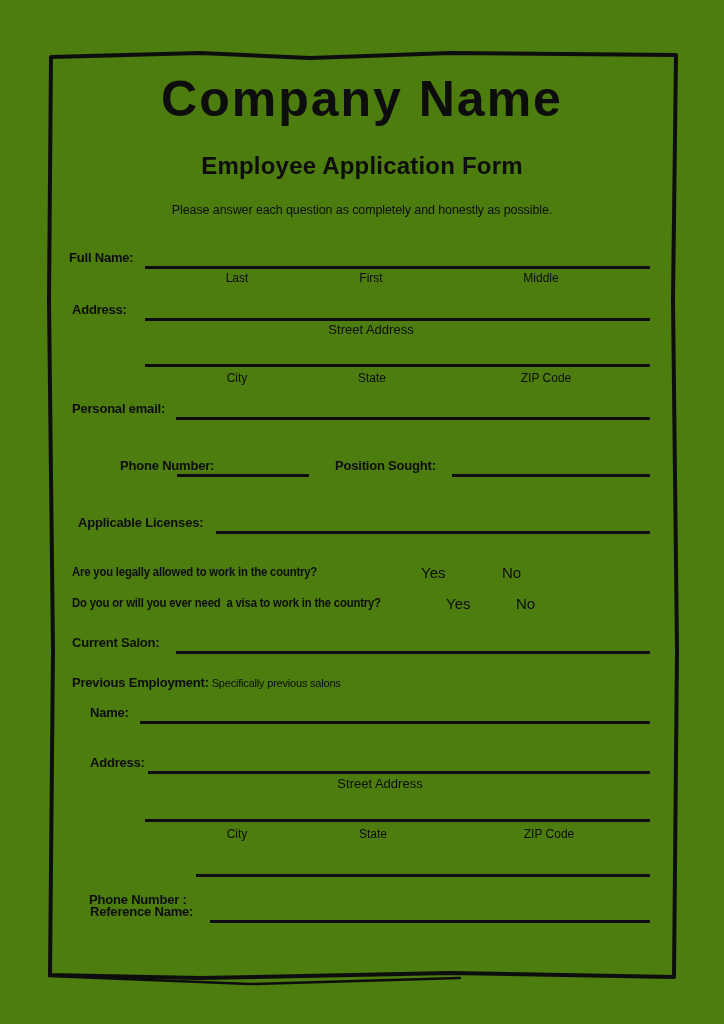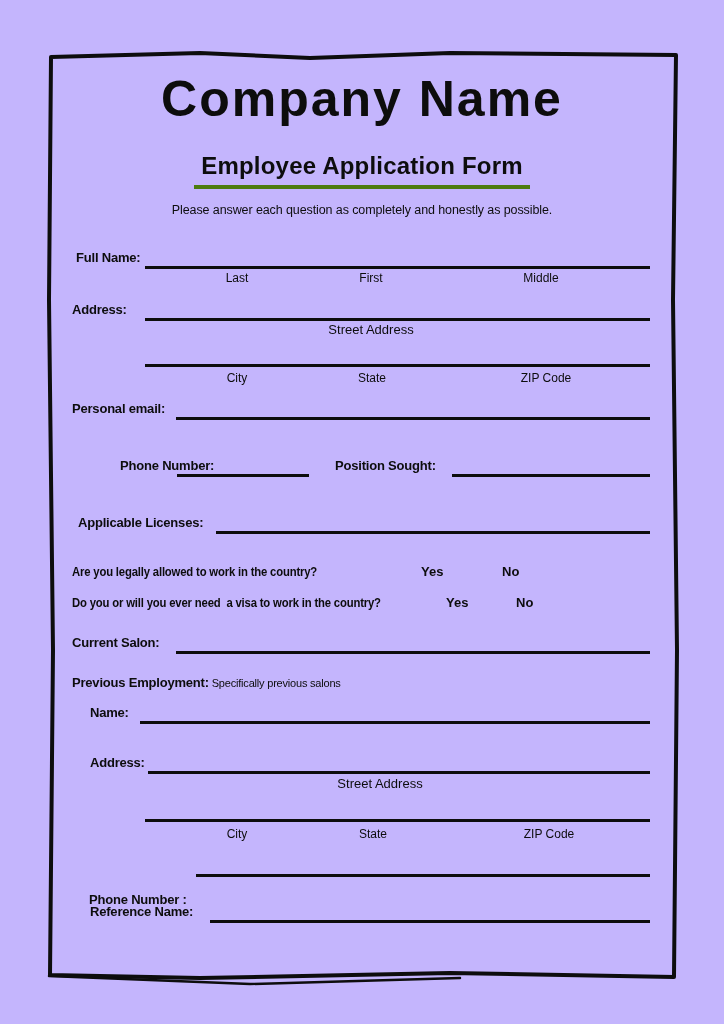--- a/index.html
+++ b/index.html
@@ -1,19 +1,19 @@
 <!DOCTYPE html>
 <html><head>
 <meta charset="utf-8">
 <style>
   html, body { margin: 0; padding: 0; background: #ffffff; }
   .page {
     position: relative;
     width: 724px; height: 1024px;
-    background: #c4b5fd;
+    background: #4d7c0f;
     font-family: "Liberation Sans", sans-serif;
     color: #0d0d0d;
     overflow: hidden;
   }
   .frame-svg { position: absolute; left: 0; top: 0; }
 
   .company-title {
     position: absolute; left: 0; top: 70px; width: 724px;
     text-align: center;
     font-size: 50px; font-weight: bold; letter-spacing: 2px;
@@ -45,42 +45,42 @@
   .fill-line {
     position: absolute; height: 2.5px; background: #0d0d0d;
   }
   .sub-row {
     position: absolute; font-size: 12px; font-weight: normal; height: 16px;
   }
   .sub-row span {
     position: absolute; top: 0; transform: translateX(-50%); white-space: nowrap;
   }
   .center-sub { position: absolute; font-size: 13px; transform: translateX(-50%); white-space: nowrap; }
-  .opt { position: absolute; font-size: 13px; font-weight: bold; }
+  .opt { position: absolute; font-size: 15px; font-weight: normal; }
 </style>
 </head>
 <body>
 
 <div class="page">
 
   <svg class="frame-svg" width="724" height="1024" viewBox="0 0 724 1024" aria-hidden="true">
     <path d="M 51 57 L 200 53 L 310 58 L 450 53 L 676 55
              L 673 300 L 677 650 L 674 977
              L 450 973 L 200 978 L 50 975
              L 53 650 L 49 300 Z" fill="none" stroke="#0d0d0d" stroke-width="4" stroke-linejoin="round"></path>
     <path d="M 49 976 L 250 984 L 460 978" fill="none" stroke="#0d0d0d" stroke-width="2.5" stroke-linecap="round"></path>
   </svg>
 
   <div class="company-title">Company Name</div>
   <div class="form-title-wrap">
     <span class="form-title">Employee Application Form</span>
   </div>
   <div class="tagline">Please answer each question as completely and honestly as possible.</div>
 
-  <div class="lbl" style="left:76px; top:250px;text-align:center;">Full Name:</div>
+  <div class="lbl" style="left:69px; top:250px;text-align:center;">Full Name:</div>
   <div class="fill-line" style="left:145px; top:266px; width:505px;"></div>
   <div class="sub-row" style="left:145px; top:271px; width:505px;">
     <span style="left:92px;">Last</span>
     <span style="left:226px;">First</span>
     <span style="left:396px;">Middle</span>
   </div>
 
   <div class="lbl" style="left:72px; top:302px;">Address:</div>
   <div class="fill-line" style="left:145px; top:318px; width:505px;"></div>
   <div class="center-sub" style="left:371px; top:322px;">Street Address</div>

